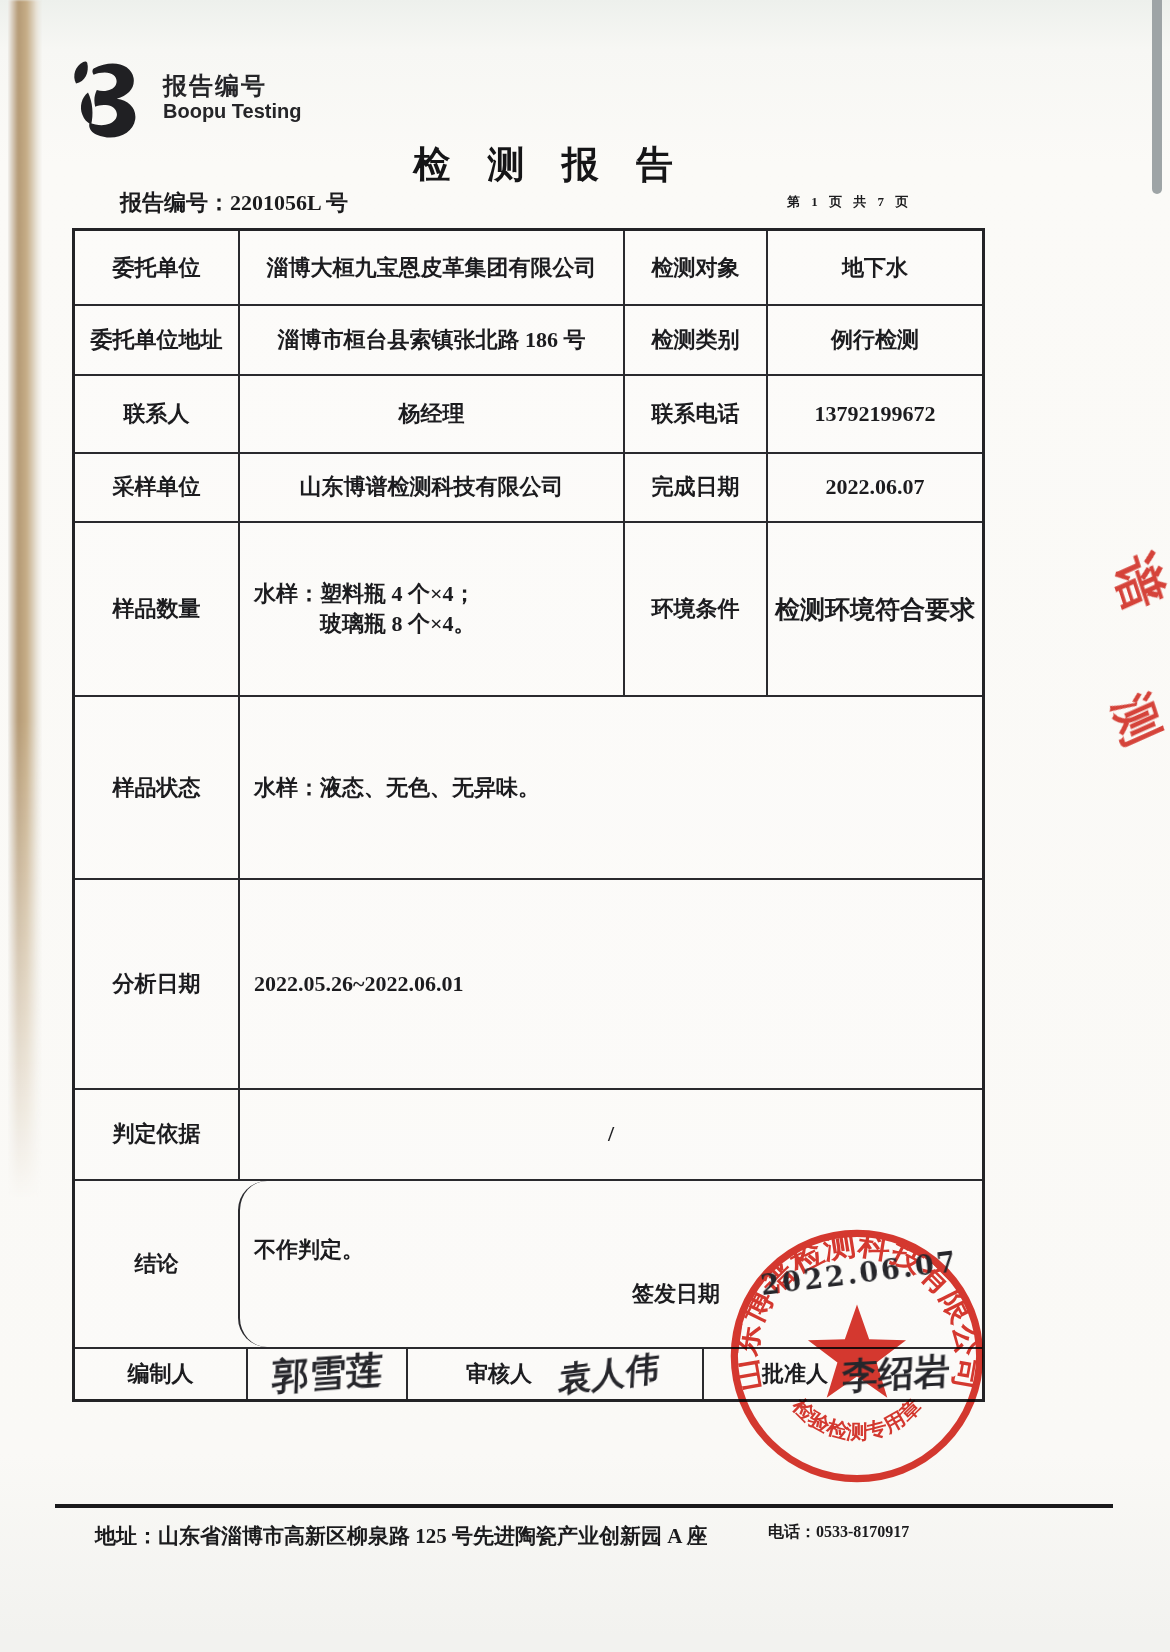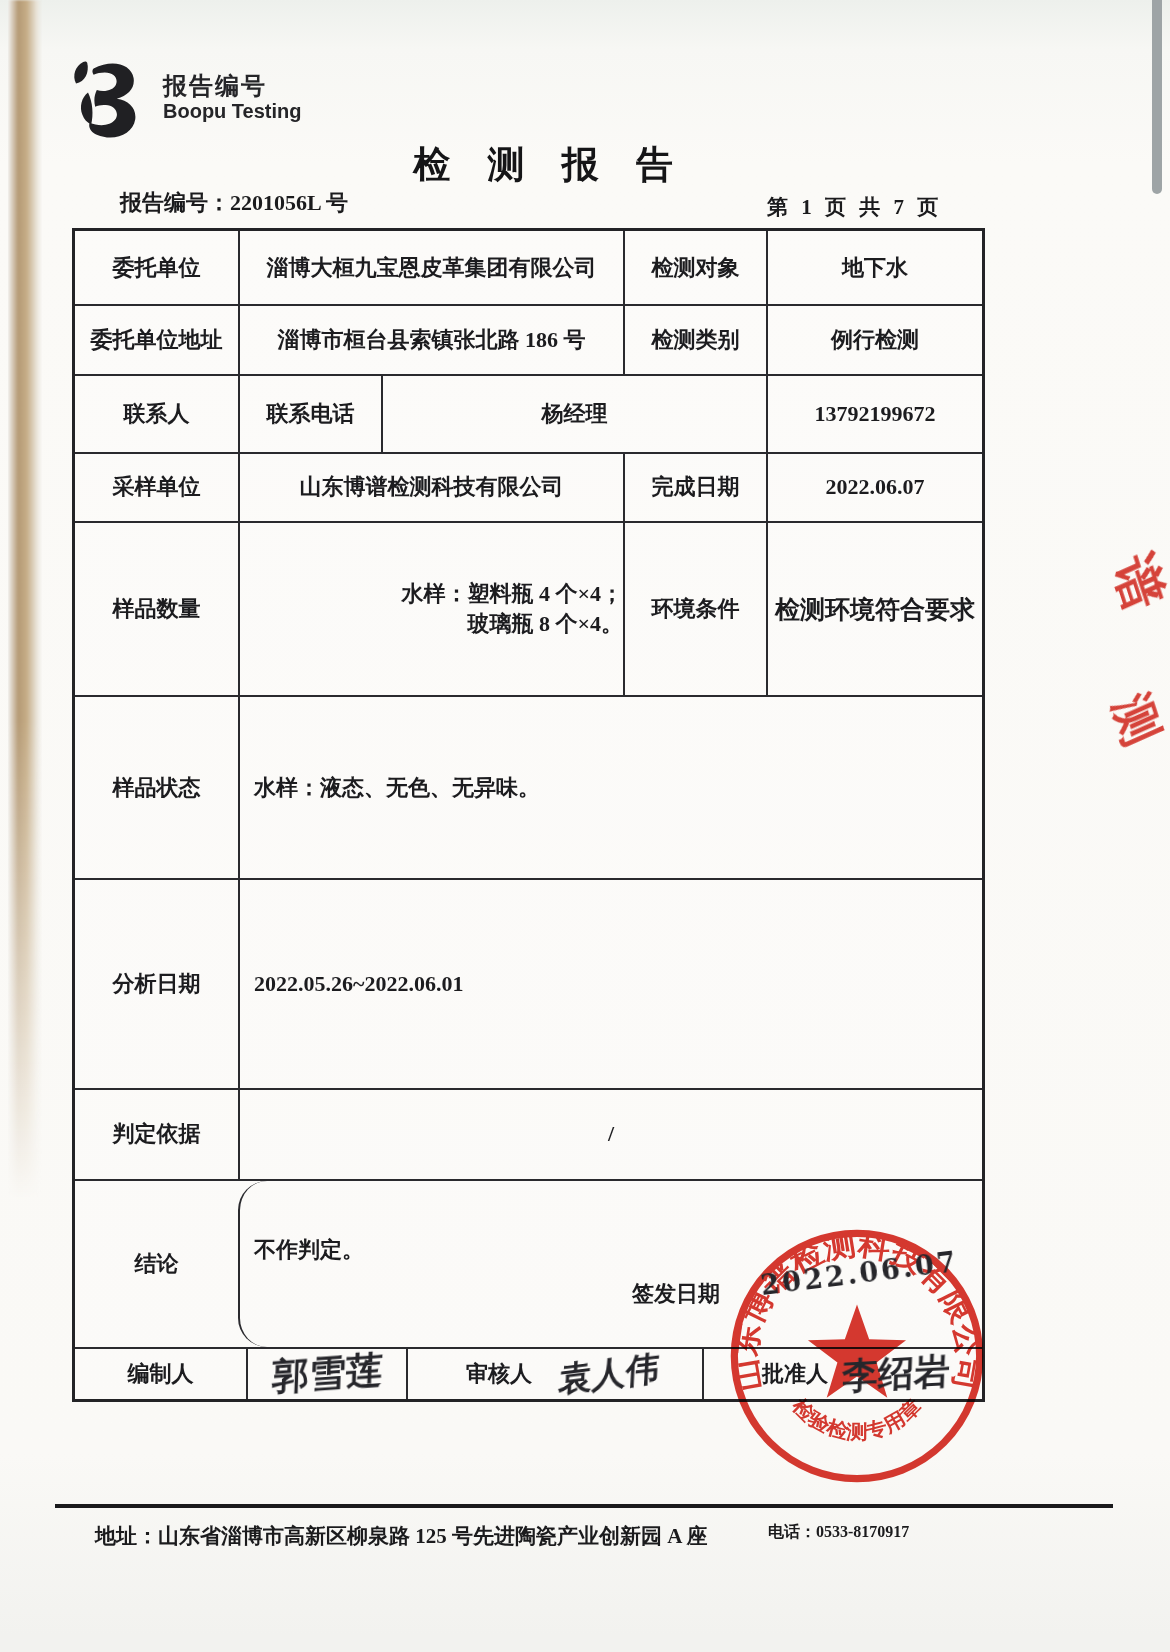--- a/index.html
+++ b/index.html
@@ -18,33 +18,33 @@
   .scrollbar{position:absolute;right:8px;top:-12px;width:10px;height:206px;border-radius:6px;background:#9ea4a6;}
   
   .logo{position:absolute;left:72px;top:60px;width:80px;height:84px;}
   .logo-text{position:absolute;left:163px;top:72px;line-height:1.15;
     font-family:"Liberation Sans","DejaVu Sans",sans-serif;color:#252528;}
   .logo-cn{font-size:24px;font-weight:bold;letter-spacing:2px;}
   .logo-en{font-size:20px;font-weight:bold;}
   .title{position:absolute;left:0;top:140px;width:1100px;text-align:center;
     font-size:37px;font-weight:bold;letter-spacing:14px;color:#151517;}
   .report-no{position:absolute;left:120px;top:188px;font-size:22px;font-weight:bold;}
-  .page-info{position:absolute;left:767px;top:193px;font-size:21px;font-weight:bold;letter-spacing:4px;}
+  .page-info{position:absolute;left:787px;top:193px;font-size:13px;font-weight:bold;letter-spacing:4px;}
   
   .tbl{position:absolute;left:72px;top:228px;width:913px;height:1174px;
     border:3px solid #232326;box-sizing:border-box;display:flex;flex-direction:column;
     background:rgba(255,255,255,0.25);}
   .trow{display:flex;border-top:2px solid #2a2a2e;box-sizing:border-box;}
   .trow:first-child{border-top:none;}
   .cell{box-sizing:border-box;display:flex;align-items:center;justify-content:center;
     font-size:22px;font-weight:bold;color:#1c1c1f;border-left:2px solid #2a2a2e;}
   .cell:first-child{border-left:none;}
   .c1{width:163px;}.c2{width:385px;}.c3{width:143px;}.cwide{flex:1;}
   .left{justify-content:flex-start;padding-left:14px;}
-  .two-line{display:flex;flex-direction:column;align-items:flex-end;justify-content:center;}
+  .two-line{display:flex;flex-direction:column;align-items:flex-start;justify-content:center;}
   .two-line .ln2{padding-left:66px;}
   .small{font-size:25px;}
   .conclusion-cell{position:relative;align-items:flex-start;justify-content:flex-start;
     padding:54px 0 0 14px;border-radius:29px;}
   .issue{position:absolute;right:262px;bottom:38px;font-size:22px;font-weight:bold;}
   .hand{font-family:"DejaVu Serif","Liberation Serif",serif;color:#26262b;font-weight:bold;}
   .hand-date{position:absolute;left:760px;top:1258px;font-size:27px;transform:rotate(-7deg);
     letter-spacing:3px;filter:blur(0.3px);z-index:4;}
   .sig{filter:blur(0.4px);}
   .sig1{font-size:37px;transform:rotate(-4deg) skewX(-6deg);}
@@ -97,22 +97,22 @@
 
     <div class="trow" style="height:70px">
       <div class="cell c1">委托单位地址</div>
       <div class="cell c2">淄博市桓台县索镇张北路 186 号</div>
       <div class="cell c3">检测类别</div>
       <div class="cell cwide">例行检测</div>
     </div>
 
     <div class="trow" style="height:79px">
       <div class="cell c1">联系人</div>
+      <div class="cell c2">杨经理</div>
       <div class="cell c3">联系电话</div>
-      <div class="cell c2">杨经理</div>
       <div class="cell cwide">13792199672</div>
     </div>
 
     <div class="trow" style="height:70px">
       <div class="cell c1">采样单位</div>
       <div class="cell c2">山东博谱检测科技有限公司</div>
       <div class="cell c3">完成日期</div>
       <div class="cell cwide">2022.06.07</div>
     </div>
 

